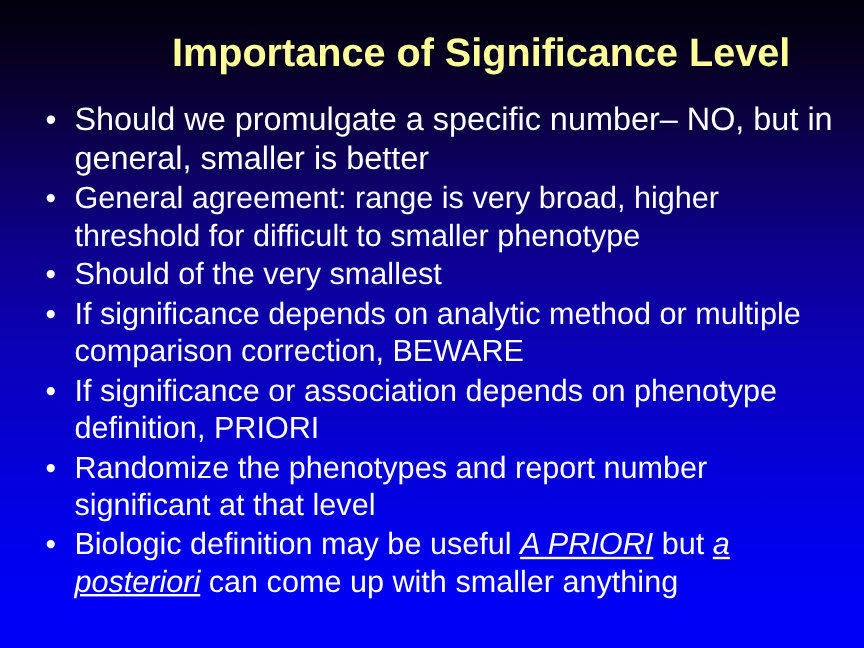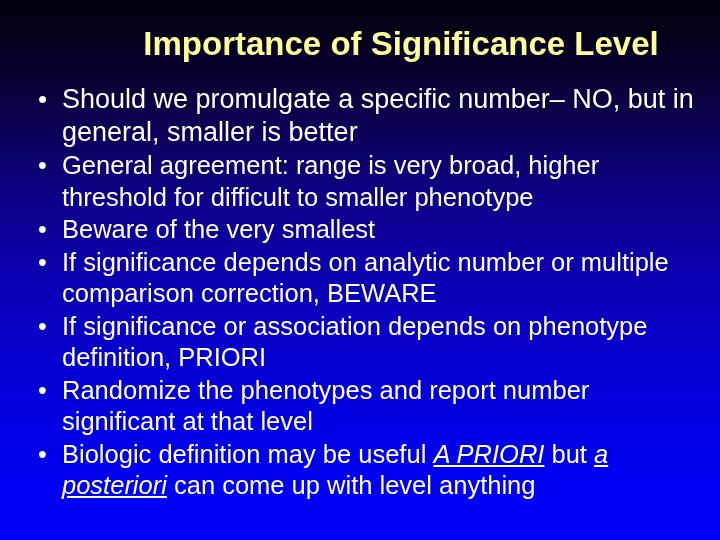--- a/index.html
+++ b/index.html
@@ -102,33 +102,33 @@
       <div class="bullet-row first">
         <span class="bullet-mark">•</span>
         <span class="bullet-text">Should we promulgate a specific number– NO, but in general, smaller is better</span>
       </div>
       <div class="bullet-row">
         <span class="bullet-mark">•</span>
         <span class="bullet-text">General agreement: range is very broad, higher threshold for difficult to smaller phenotype</span>
       </div>
       <div class="bullet-row">
         <span class="bullet-mark">•</span>
-        <span class="bullet-text">Beware of the very smallest</span>
+        <span class="bullet-text">Should of the very smallest</span>
       </div>
       <div class="bullet-row">
         <span class="bullet-mark">•</span>
-        <span class="bullet-text">If significance depends on analytic number or multiple comparison correction, BEWARE</span>
+        <span class="bullet-text">If significance depends on analytic method or multiple comparison correction, BEWARE</span>
       </div>
       <div class="bullet-row">
         <span class="bullet-mark">•</span>
         <span class="bullet-text">If significance or association depends on phenotype definition, PRIORI</span>
       </div>
       <div class="bullet-row">
         <span class="bullet-mark">•</span>
         <span class="bullet-text">Randomize the phenotypes and report number significant at that level</span>
       </div>
       <div class="bullet-row">
         <span class="bullet-mark">•</span>
-        <span class="bullet-text"><span>Biologic definition may be useful </span><i>A PRIORI</i><span> but </span><i>a posteriori</i><span> can come up with level anything</span></span>
+        <span class="bullet-text"><span>Biologic definition may be useful </span><i>A PRIORI</i><span> but </span><i>a posteriori</i><span> can come up with smaller anything</span></span>
       </div>
     </div>
 
 </div>
 
 </body></html>

